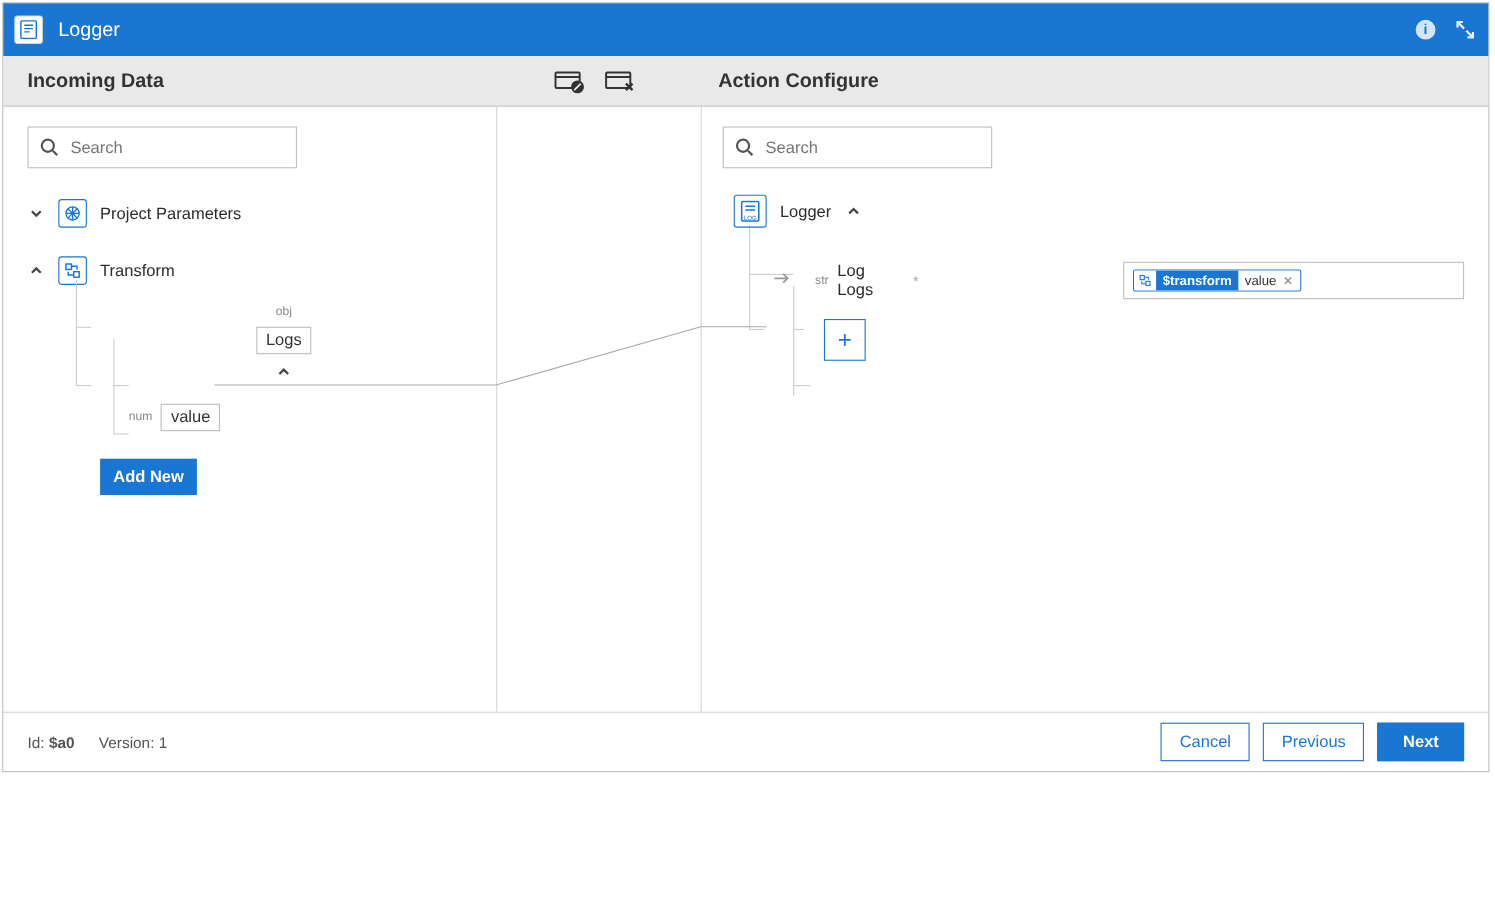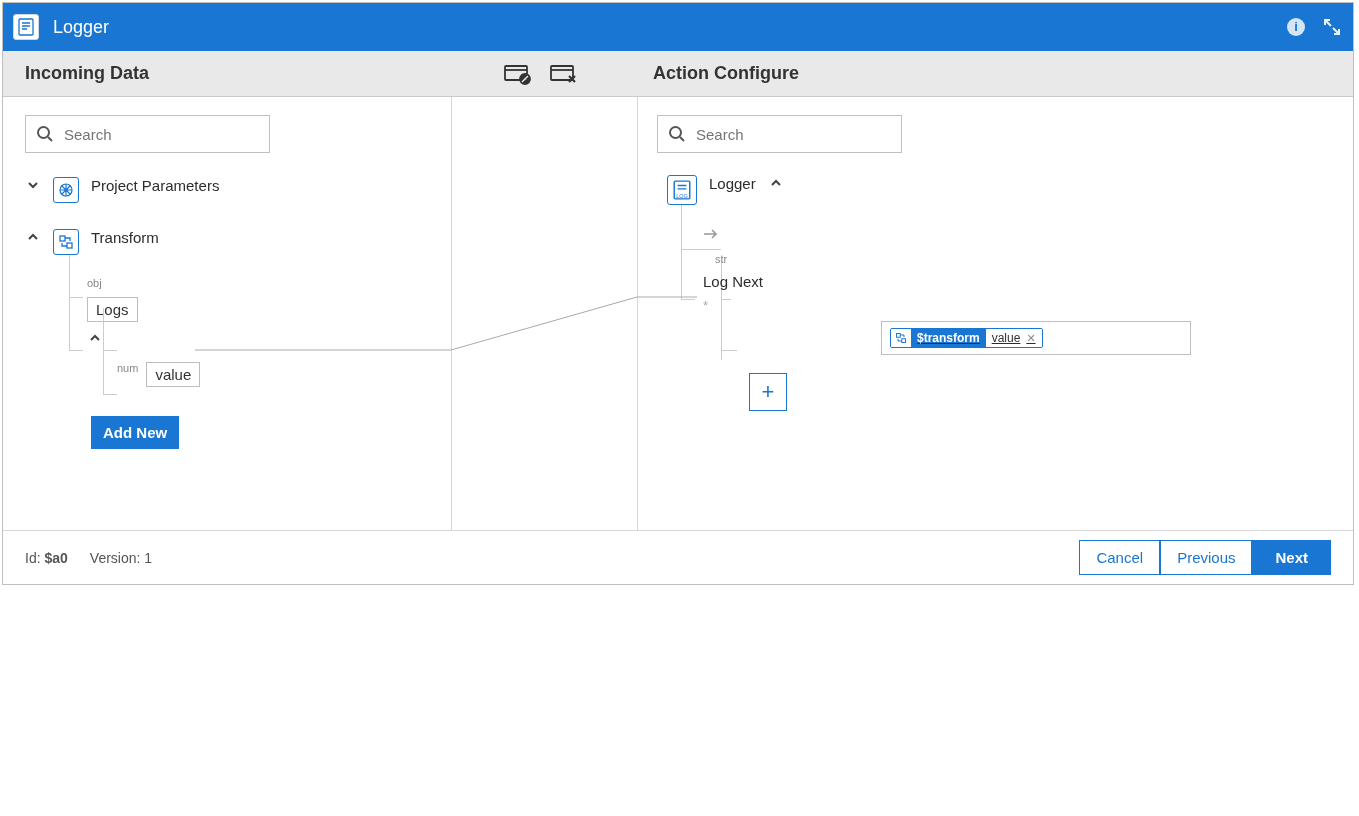--- a/index.html
+++ b/index.html
@@ -8,21 +8,21 @@
     background: #fff;
     color: #2c2c2c;
     width: 1359px;
     height: 816px;
     overflow: hidden;
     position: relative;
   }
   .dialog {
     position: absolute;
     left: 2px; top: 2px;
-    width: 1352px; height: 583px;
+    width: 1352px; height: 700px;
     border: 1px solid #c0c0c0;
     background: #fff;
     display: flex;
     flex-direction: column;
   }
   
   .header {
     height: 48px;
     background: #1976d2;
     color: #fff;
@@ -129,21 +129,21 @@
     color: #0369a1;
     width: 100%;
     background: transparent;
   }
   .tree {
     margin-top: 24px;
     font-size: 15px;
   }
   .row {
     display: flex;
-    align-items: flex-start;
+    align-items: center;
     gap: 8px;
     min-height: 34px;
   }
   .chev { width: 16px; height: 16px; color: #555; display:flex; align-items:center; justify-content:center; cursor:pointer; }
   .node-icon {
     width: 26px; height: 26px;
     border: 1px solid #1976d2;
     border-radius: 3px;
     display: flex; align-items: center; justify-content: center;
   }
@@ -252,20 +252,21 @@
     align-items: center;
     padding: 0 22px;
     font-size: 14px;
     color: #555;
   }
   .footer .meta { display:flex; gap: 22px; align-items: center; }
   .footer .meta strong { font-weight: 700; }
   .footer .btns {
     margin-left: auto;
     display: flex;
+    gap: 12px;
   }
   .btn-outline {
     border: 1px solid #1976d2;
     color: #1976d2;
     background: #fff;
     font-size: 15px;
     padding: 8px 16px;
     cursor: pointer;
   }
   .btn-primary {
@@ -442,31 +443,31 @@
         </span>
         <span style="font-size:15px;">Logger</span>
         <span class="chev">
           <svg width="14" height="14" viewBox="0 0 14 14" fill="none" stroke="#444" stroke-width="2">
               <path d="M3 9l4-4 4 4"></path>
             </svg>
         </span>
       </div>
 
 
-      <div class="row" style="margin-top:18px; margin-left:46px; gap:8px;flex-direction:column;">
+      <div class="row" style="margin-top:29px; margin-left:46px; gap:8px;">
         <span class="arrow-in">
           <svg width="18" height="14" viewBox="0 0 18 14" fill="none" stroke="#999" stroke-width="1.6">
               <path d="M1 7h12M9 3l4 4-4 4"></path>
             </svg>
         </span>
         <span class="type-label" style="margin-left:12px;">str</span>
-        <span style="font-size:15px;">Log Next</span>
+        <span style="font-size:15px;">Log Logs</span>
         <span style="color:#aaa; font-size:13px;">*</span>
 
-        <div class="token-field" style="margin-left:178px;text-decoration:underline;">
+        <div class="token-field" style="margin-left:178px;">
           <span class="pill">
             <span class="p-icon">
               <svg width="12" height="12" viewBox="0 0 16 16" fill="none" stroke="#1976d2" stroke-width="1.3">
                   <rect x="2" y="2" width="5" height="5"></rect>
                   <rect x="9" y="9" width="5" height="5"></rect>
                   <path d="M7 4h5v3M9 12H4V9"></path>
                 </svg>
             </span>
             <span class="p-dark">$transform</span>
             <span class="p-light">

